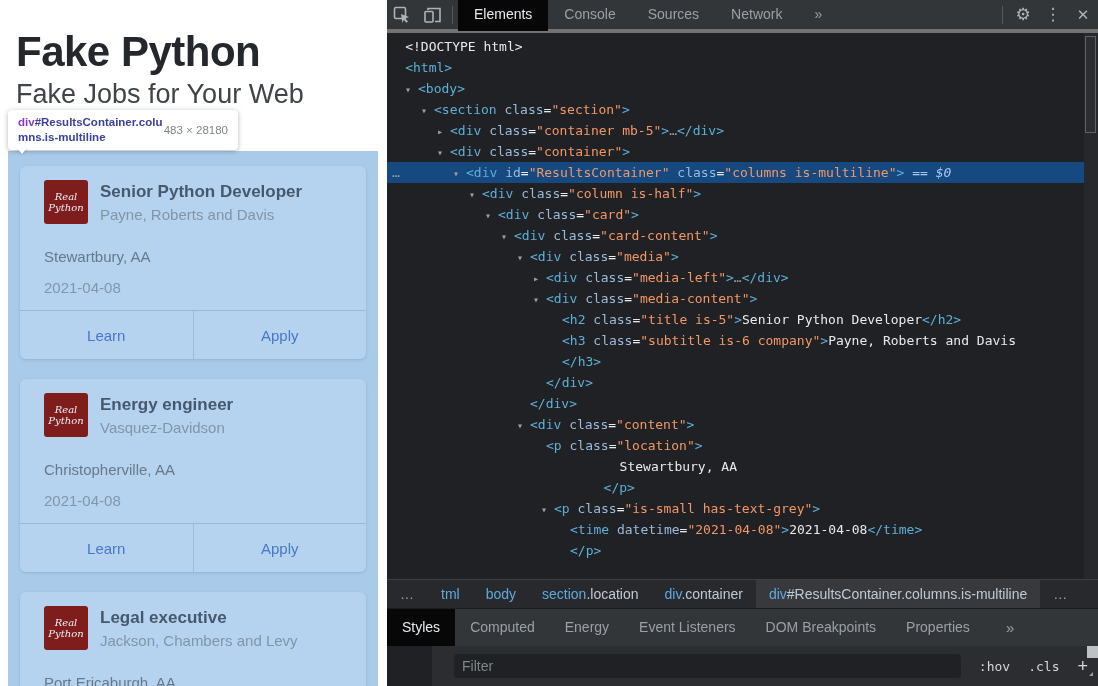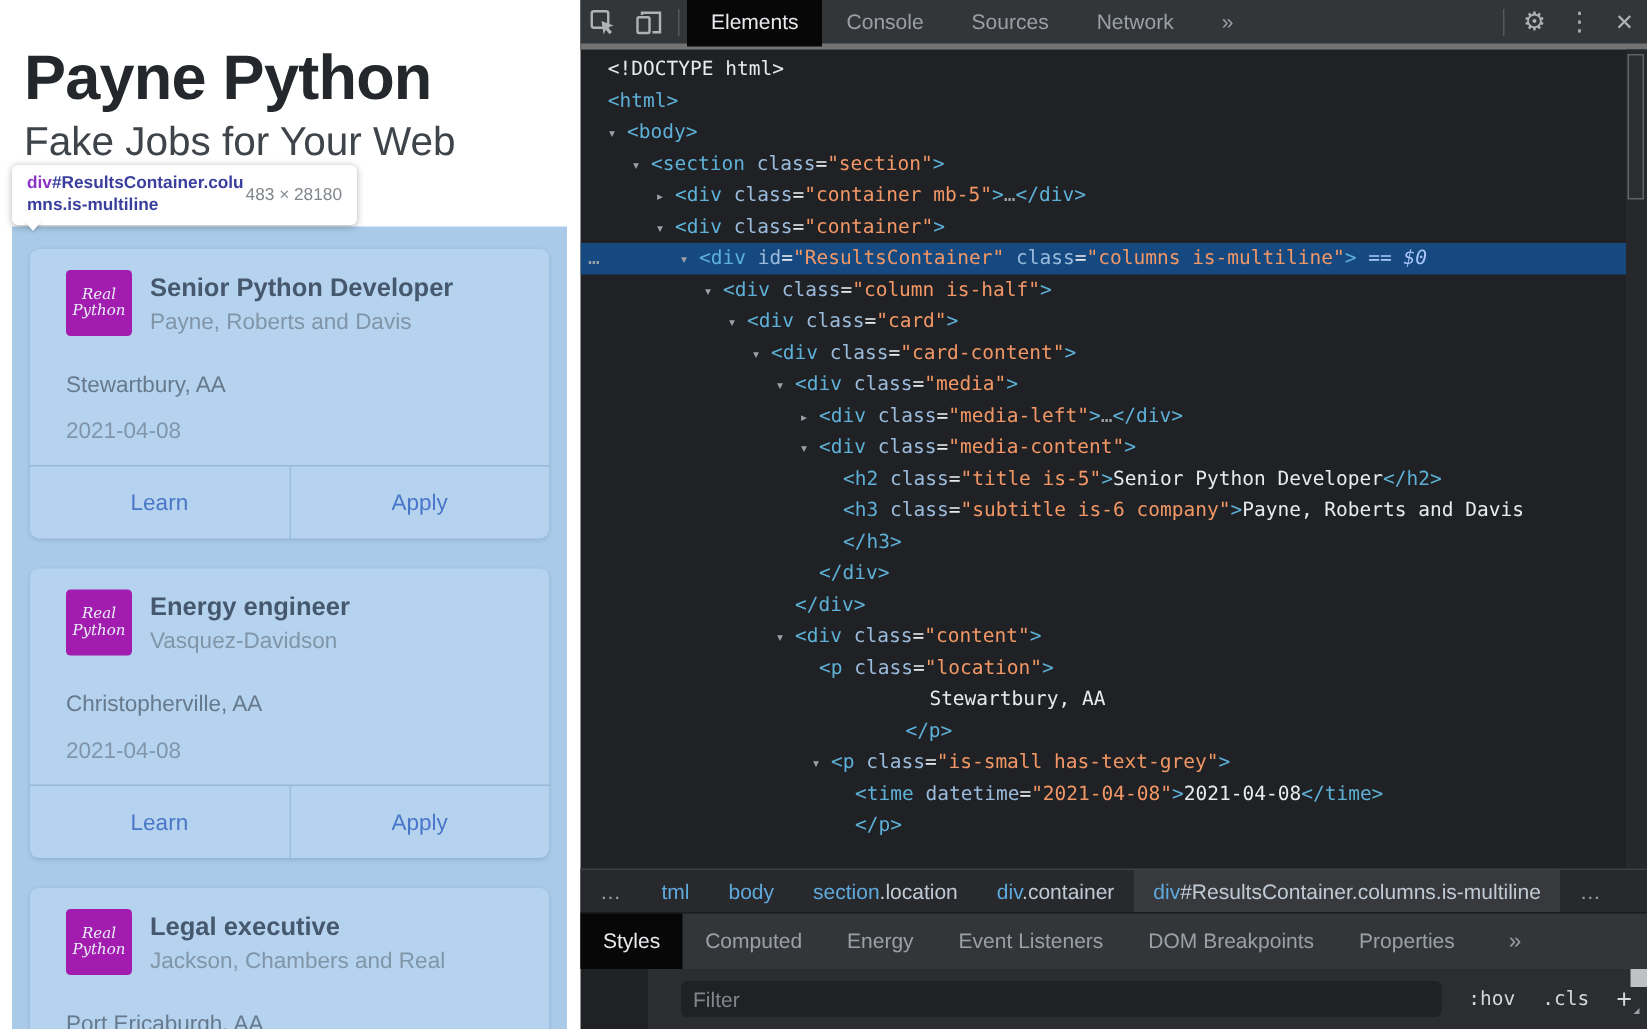--- a/index.html
+++ b/index.html
@@ -29,21 +29,21 @@
 
   
   .highlight { position:absolute; left:8px; top:151px; width:370px; height:535px;
                background:#a9cbe9; }
   .job-card { position:absolute; left:12px; width:346px; height:193px; background:#b5d3ee;
               border-radius:6px; box-shadow:0 1px 3px rgba(60,90,130,.22); }
   .card-1 { top:15px; }  
   .card-2 { top:228px; } 
   .card-3 { top:441px; height:245px; border-bottom-left-radius:0; border-bottom-right-radius:0; }
   .jc-media { position:absolute; left:24px; top:14px; display:flex; }
-  .jc-logo { width:44px; height:44px; background:#a21caf; border-radius:3px; color:#e9f1f7;
+  .jc-logo { width:44px; height:44px; background:#7f1d1d; border-radius:3px; color:#e9f1f7;
              font-family:"DejaVu Serif", serif; font-style:italic; font-size:10px;
              display:flex; flex-direction:column; align-items:center; justify-content:center;
              line-height:1.1; }
   .jc-head { margin-left:12px; padding-top:2px; }
   .jc-title { font-size:17px; font-weight:bold; color:#46586d; }
   .jc-company { font-size:15px; color:#8195a8; margin-top:4px; }
   .jc-location { position:absolute; left:24px; top:82px; font-size:15px; color:#67798d; }
   .jc-date { position:absolute; left:24px; top:113px; font-size:15px; color:#8296ab; }
   .jc-footer { position:absolute; left:0; right:0; bottom:0; height:49px; display:flex;
                border-top:1px solid rgba(130,160,195,.55); }
@@ -116,21 +116,21 @@
                   border-bottom:4px solid #9aa0a6; }
   .fpanel { margin-left:16px; display:flex; align-items:center; cursor:pointer; }
   .scroll-corner { position:absolute; right:0; top:646px; width:11px; height:12px; background:#bfc2c5; }
 </style>
 </head>
 <body>
 
 <div class="stage">
 
   <div class="page">
-    <div class="page-title">Payne Python</div>
+    <div class="page-title">Fake Python</div>
     <div class="page-subtitle">Fake Jobs for Your Web Scraping</div>
 
     <div class="highlight">
 
       <div class="job-card card-1">
         <div class="jc-media">
           <div class="jc-logo">
             <span>Real</span>
             <span>Python</span>
           </div>
@@ -175,21 +175,21 @@
       </div>
 
       <div class="job-card card-3">
         <div class="jc-media">
           <div class="jc-logo">
             <span>Real</span>
             <span>Python</span>
           </div>
           <div class="jc-head">
             <div class="jc-title">Legal executive</div>
-            <div class="jc-company">Jackson, Chambers and Real</div>
+            <div class="jc-company">Jackson, Chambers and Levy</div>
           </div>
         </div>
         <div class="jc-location">Port Ericaburgh, AA</div>
       </div>
     </div>
 
     <div class="tooltip">
       <div class="sel-wrap"><span class="tt-tag">div</span><span class="tt-rest">#ResultsContainer.columns.is-multiline</span></div>
       <div class="tt-dims">483 × 28180</div>
     </div>

